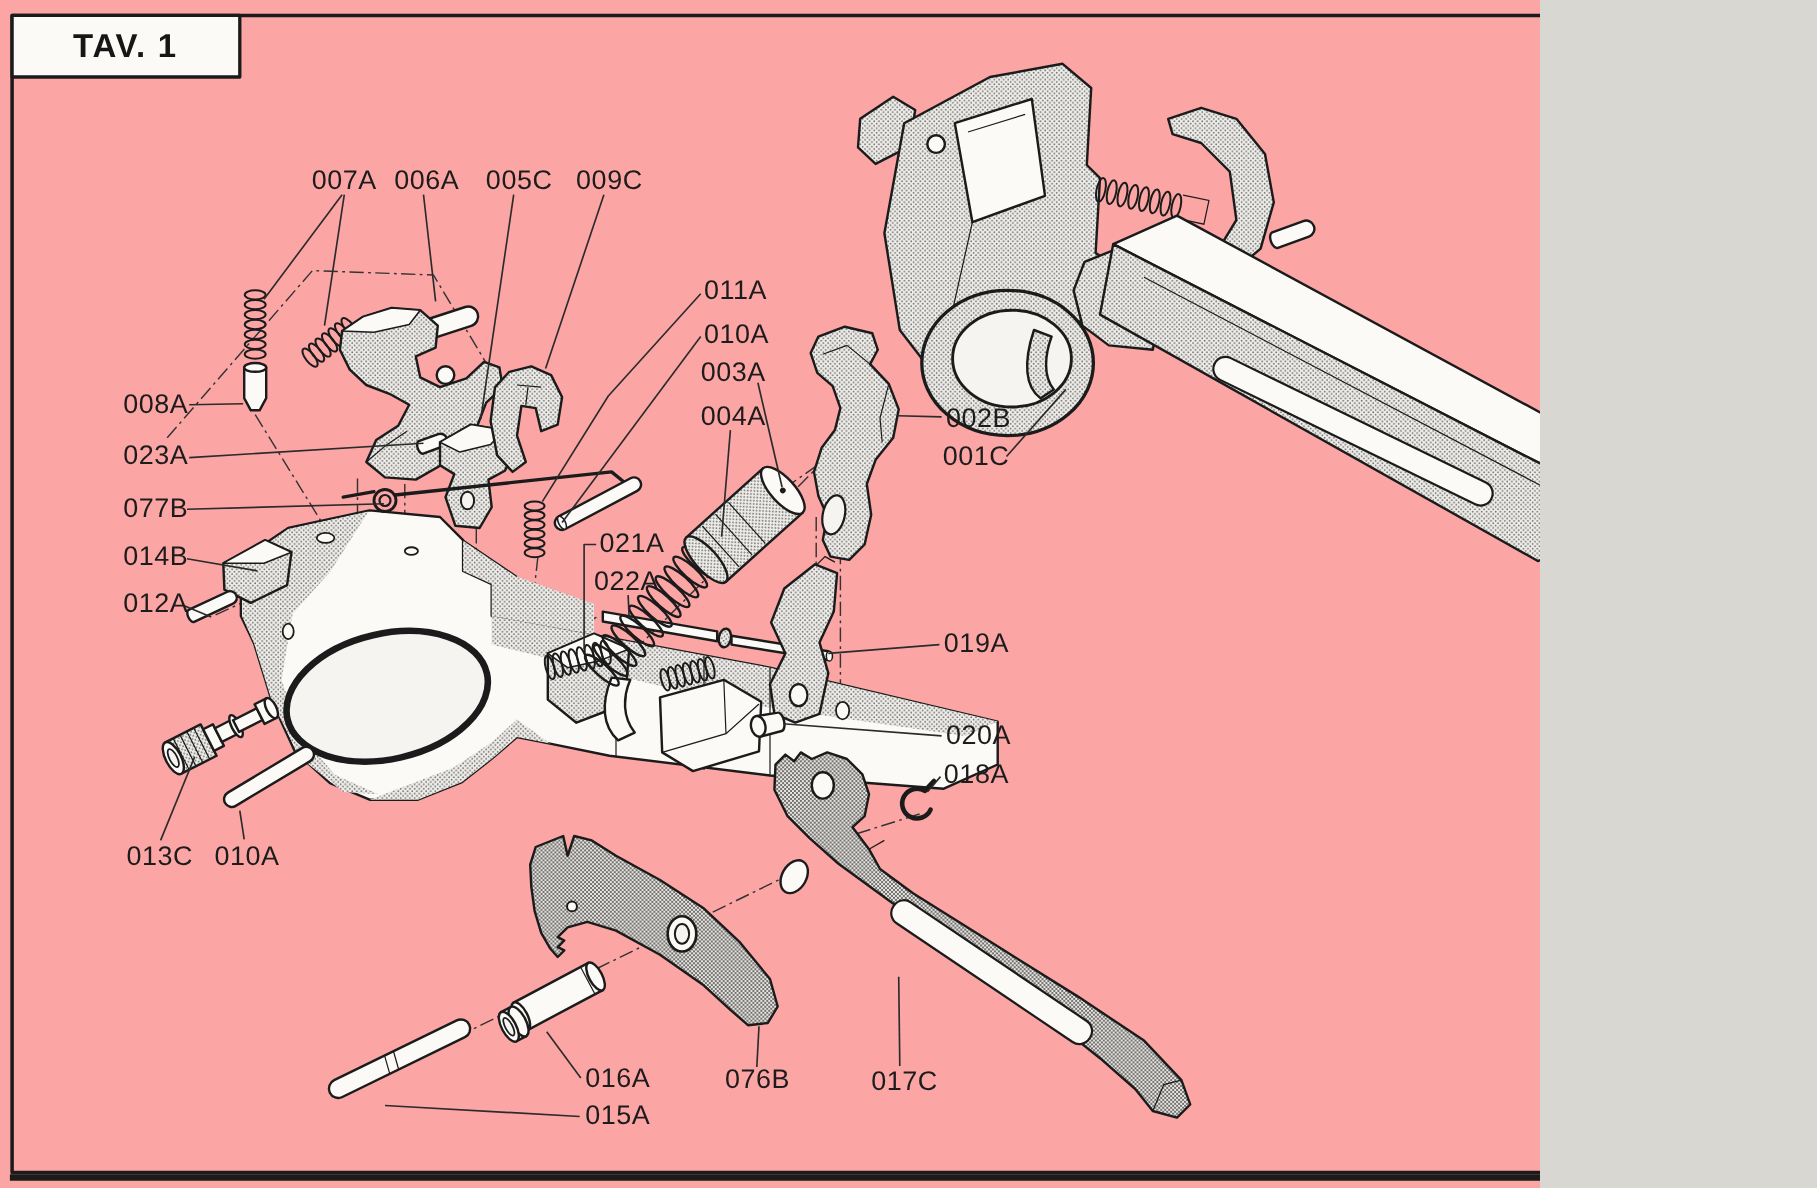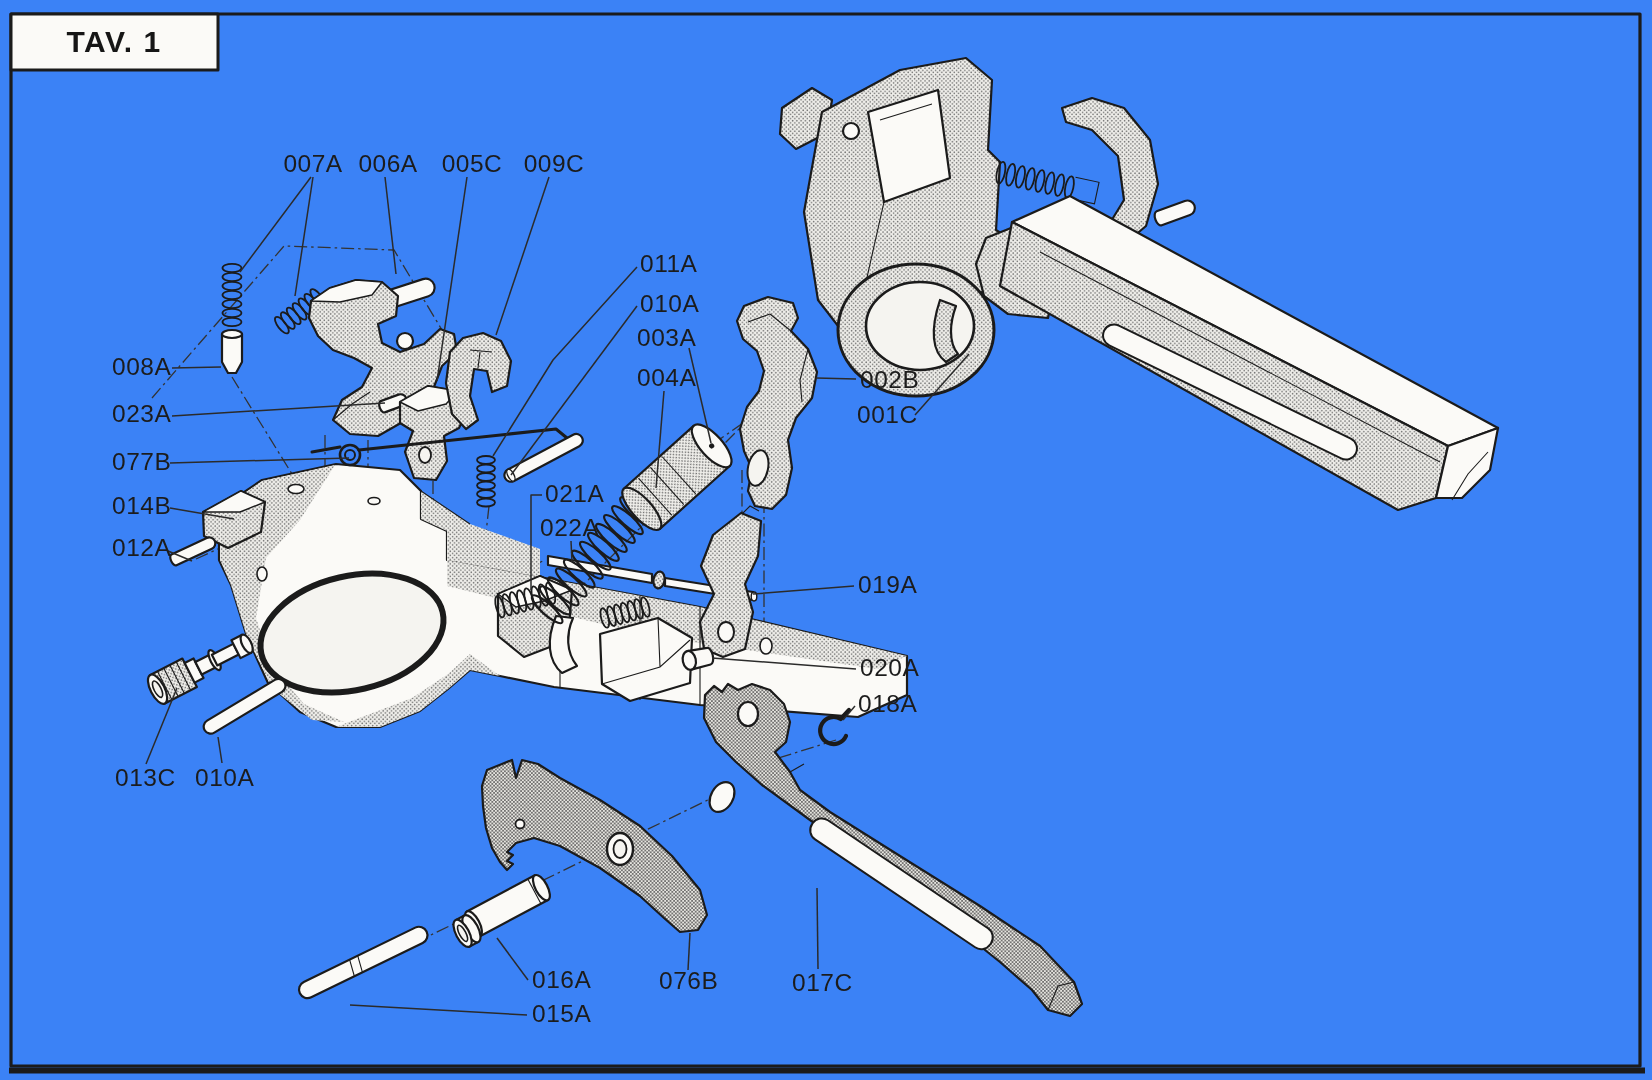--- a/index.html
+++ b/index.html
@@ -1,16 +1,16 @@
 <!DOCTYPE html>
 <html><head>
 <meta charset="utf-8">
 <style>
   html,body{margin:0;padding:0;background:#d9d7d2;}
-  .page{position:relative;width:1652px;height:1080px;background:#3b82f6;overflow:hidden;}
+  .page{position:relative;width:1400px;height:1080px;background:#fca5a5;overflow:hidden;}
   svg{display:block;}
   .part-label{font-family:"Liberation Sans","DejaVu Sans",sans-serif;font-size:24.5px;fill:#1c1c1c;letter-spacing:.5px;}
   .plate-title{font-family:"Liberation Sans","DejaVu Sans",sans-serif;font-size:30px;font-weight:bold;fill:#161616;letter-spacing:1.5px;}
   .leader{fill:none;stroke:#2b2b2b;stroke-width:1.5;stroke-linejoin:round;}
   .ol{stroke:#1b1b1b;stroke-width:2.2;stroke-linejoin:round;stroke-linecap:round;}
   .thin{stroke:#1b1b1b;stroke-width:1.1;fill:none;}
   .cl{stroke:#333;stroke-width:1.3;fill:none;stroke-dasharray:13 4 2.5 4;}
   .fw{fill:#fbfaf7;}
   .fs{fill:url(#stip);}
   .fd{fill:url(#stipD);}

